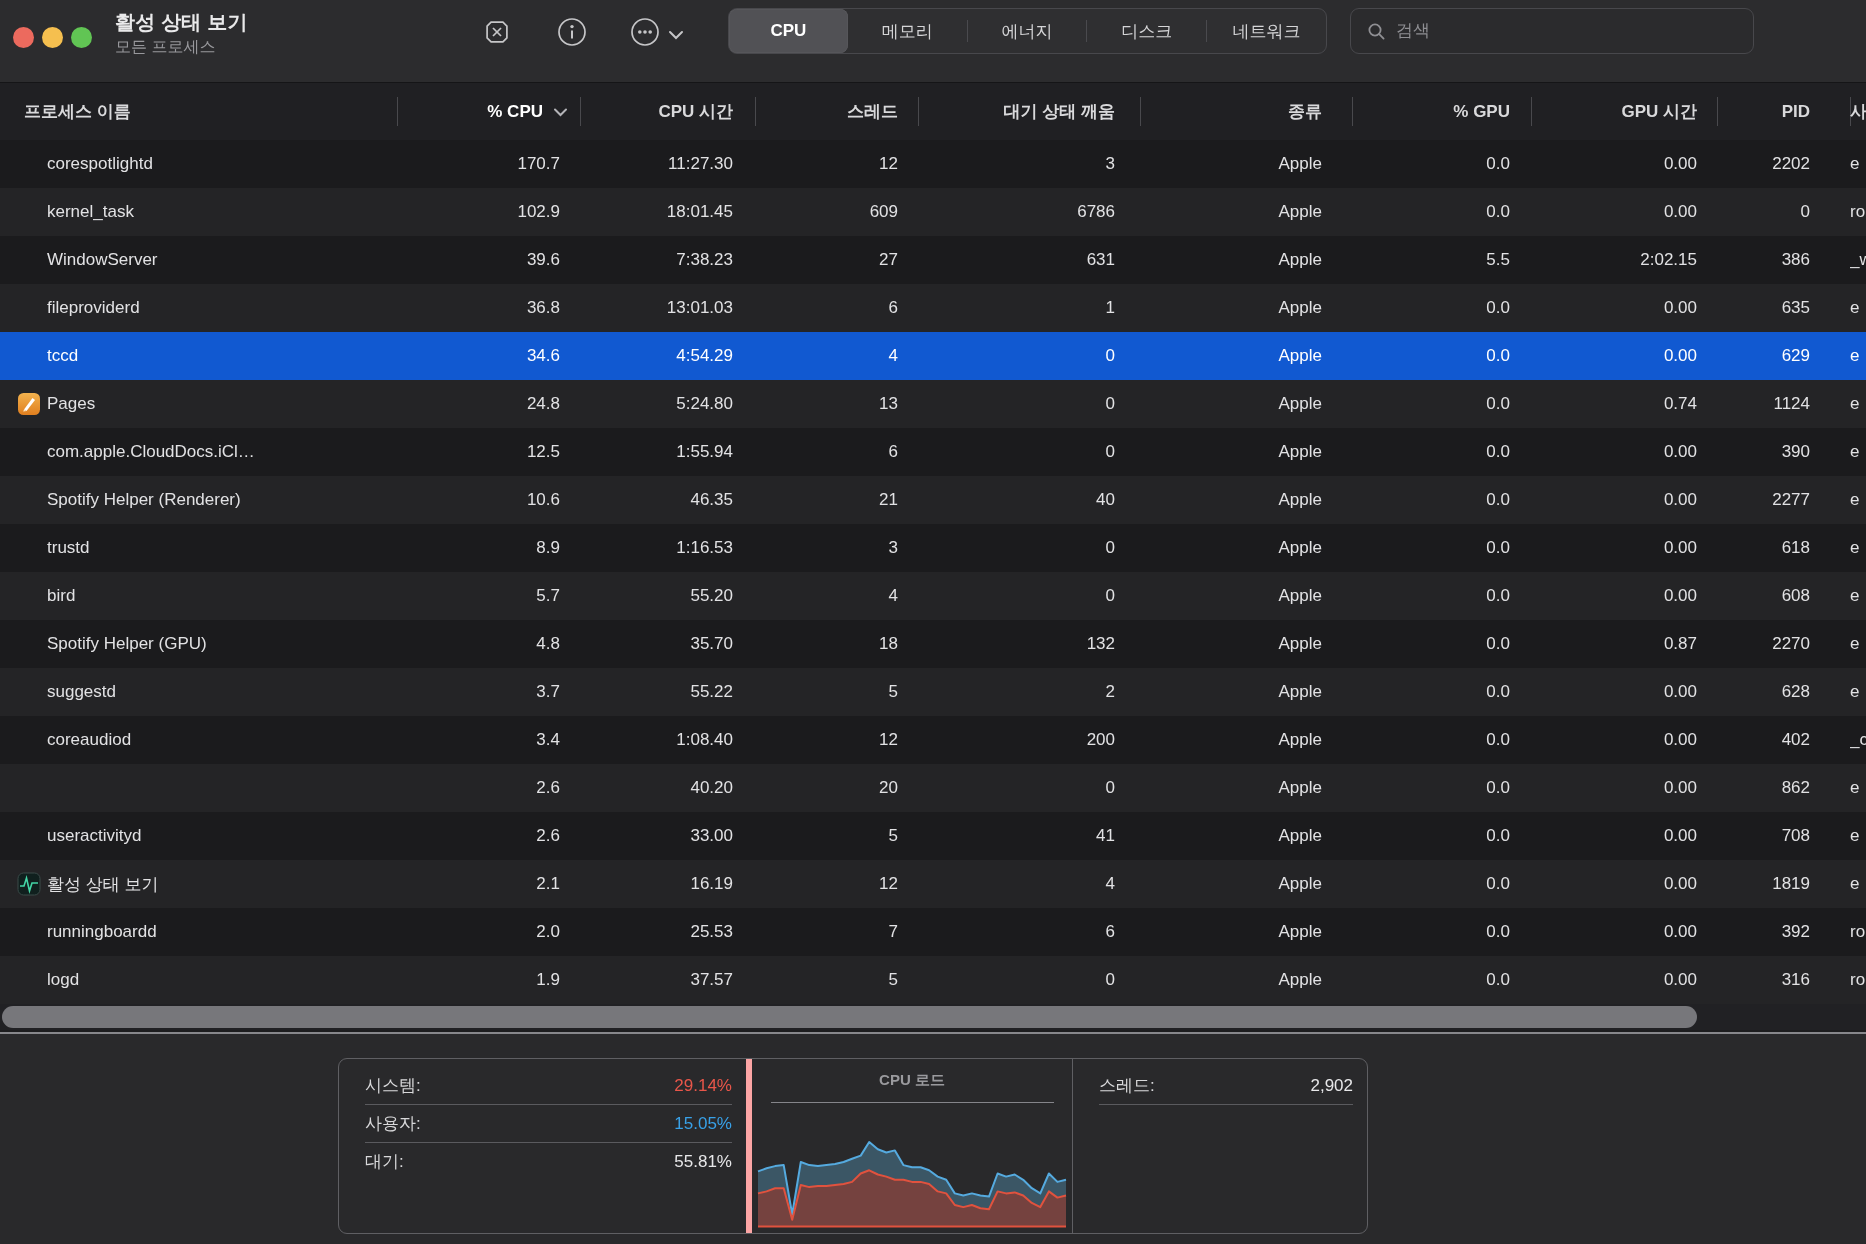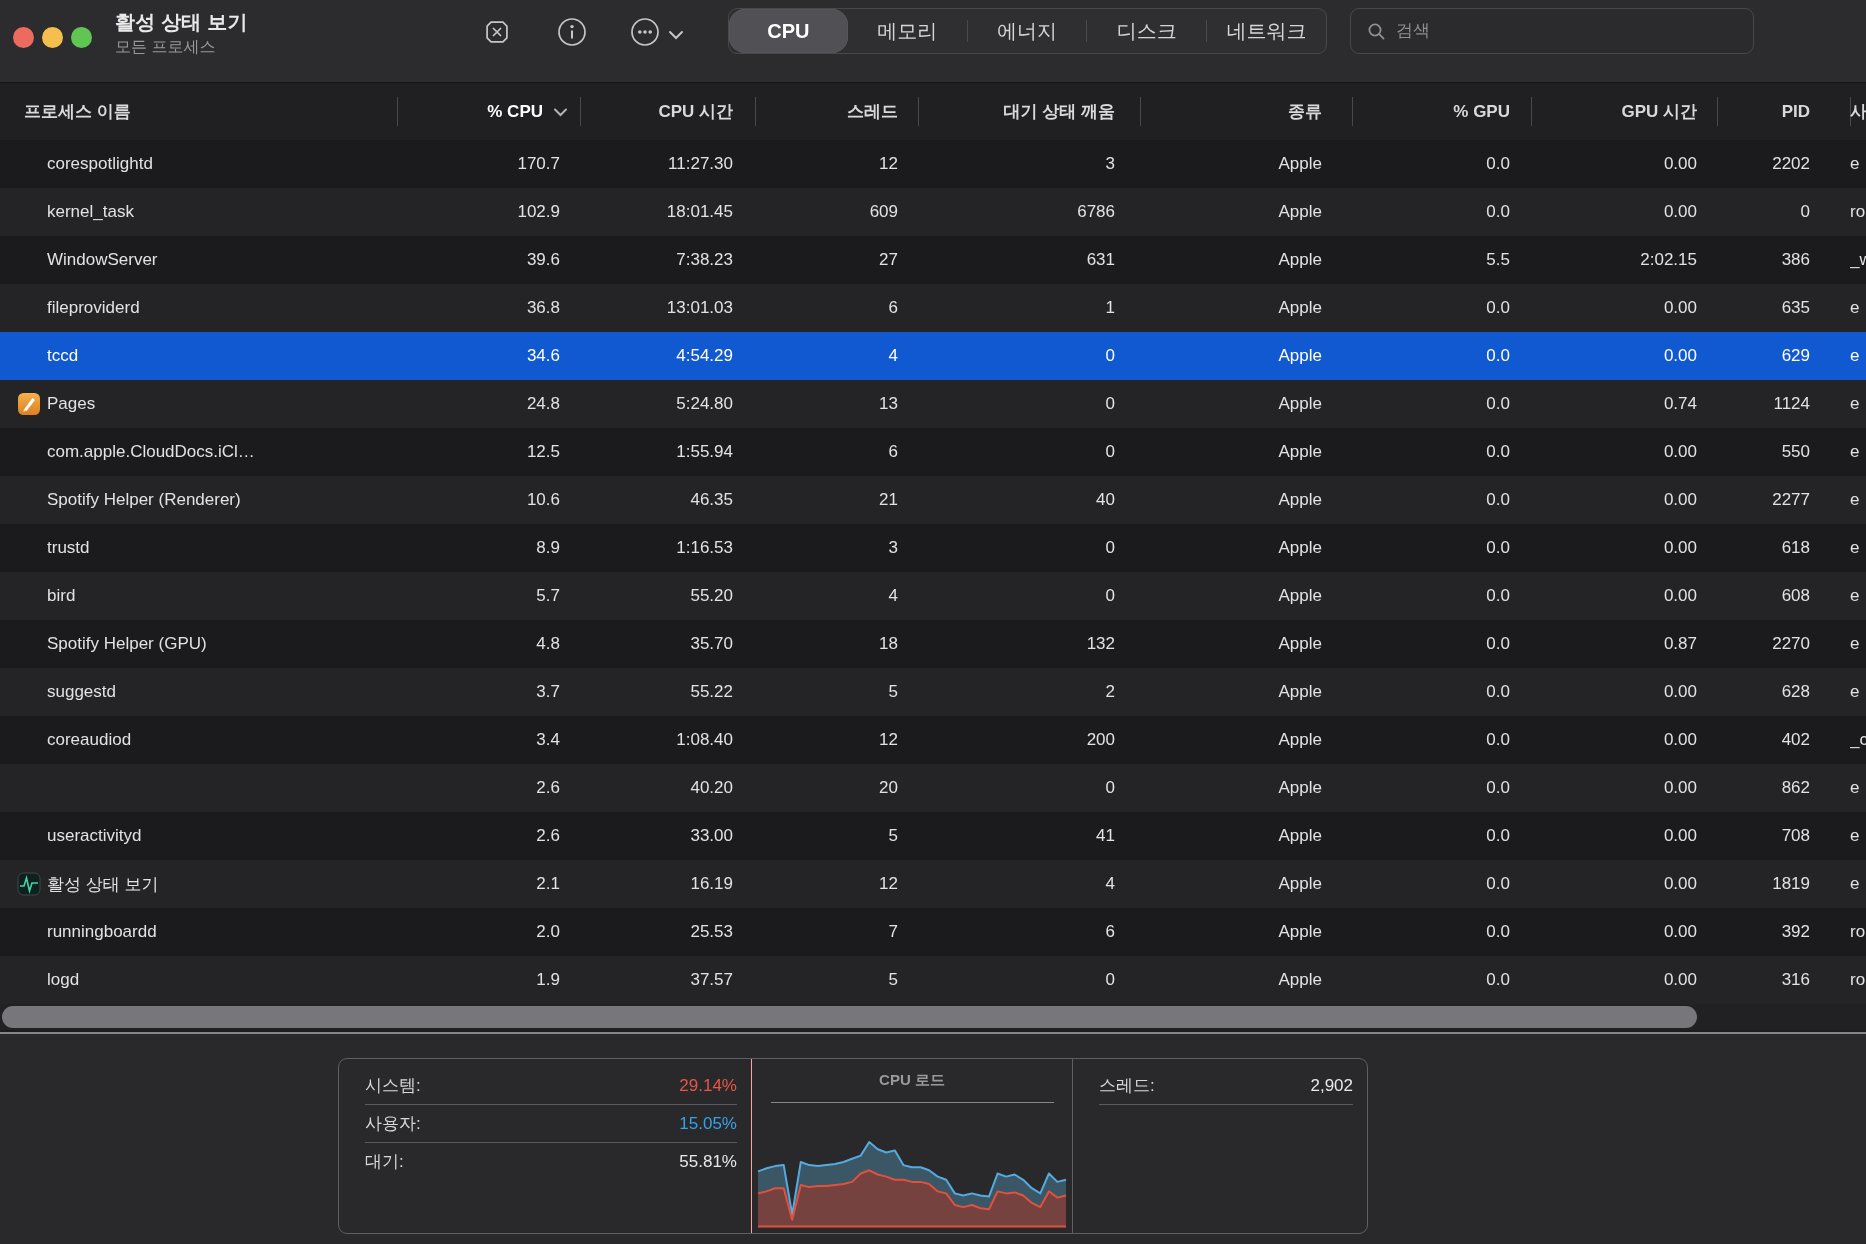--- a/index.html
+++ b/index.html
@@ -15,21 +15,21 @@
   .win-title{position:absolute;left:115px;top:9px;font-size:20px;font-weight:bold;color:#e9e9ea;letter-spacing:.2px;}
   .win-subtitle{position:absolute;left:115px;top:37px;font-size:16px;color:#98989c;}
   .tool-btn{position:absolute;top:18px;width:32px;height:32px;display:flex;align-items:center;justify-content:center;cursor:default;}
   .btn-quit{left:481px;}
   .btn-info{left:556px;}
   .btn-more{left:629px;}
   .more-chevron{position:absolute;left:668px;top:27px;}
 
   
   .tabgroup{position:absolute;left:728px;top:8px;width:599px;height:46px;border:1px solid #48484c;border-radius:9px;display:flex;align-items:stretch;box-sizing:border-box;background:#2f2f31;}
-  .tab{flex:1 1 0;display:flex;align-items:center;justify-content:center;font-size:20px;color:#d5d5d7;position:relative;border-radius:16px;}
+  .tab{flex:1 1 0;display:flex;align-items:center;justify-content:center;font-size:17px;color:#d5d5d7;position:relative;border-radius:8px;}
   .tab.selected{background:#515155;color:#ffffff;font-weight:bold;box-shadow:0 0 0 .5px #5c5c60 inset;}
   .tab-sep{width:1px;background:#4a4a4e;margin:11px 0;}
 
   
   .searchfield{position:absolute;left:1350px;top:8px;width:404px;height:46px;border:1px solid #48484c;border-radius:9px;box-sizing:border-box;background:#2b2b2d;display:flex;align-items:center;}
   .searchfield input{background:transparent;border:none;outline:none;color:#dddddd;font-size:17px;width:420px;font-family:inherit;}
   .searchfield input::placeholder{color:#8f8f93;}
   .search-glyph{margin:0 8px 0 16px;display:flex;}
 
   
@@ -53,21 +53,21 @@
 
   
   .hscroll-track{position:absolute;left:0;top:1004px;width:1866px;height:26px;background:#212124;}
   .hscroll-thumb{position:absolute;left:2px;top:2px;width:1695px;height:22px;background:#77777b;border-radius:11px;}
   .pane-divider{position:absolute;left:0;top:1032px;width:1866px;height:2px;background:#87878b;}
 
   
   .footer{position:absolute;left:0;top:1034px;width:1866px;height:210px;background:#29292b;}
   .statsbox{position:absolute;left:338px;top:24px;width:1030px;height:176px;border:1px solid #5f5f63;border-radius:9px;box-sizing:border-box;display:flex;}
   .sec{position:relative;box-sizing:border-box;}
-  .sec-left{width:413px;border-right:1px solid #fca5a5;padding:8px 14px 0 26px;}
+  .sec-left{width:413px;border-right:6px solid #fca5a5;padding:8px 14px 0 26px;}
   .sec-mid{width:321px;border-right:1px solid #5f5f63;}
   .sec-right{width:294px;padding:8px 14px 0 26px;}
   .stat-row{height:37px;display:flex;align-items:center;justify-content:space-between;border-bottom:1px solid #5a5a5e;font-size:17px;}
   .stat-row.last{border-bottom:none;}
   .sec-right .stat-row{border-bottom:1px solid #5a5a5e;}
   .stat-label{color:#d8d8da;}
   .stat-value{font-weight:500;}
   .chart-title{position:absolute;left:0;top:12px;width:100%;text-align:center;font-size:15px;font-weight:bold;color:#9a9a9e;}
   .chart-title-sep{position:absolute;left:19px;top:43px;width:283px;height:1px;background:#85858a;}
   .minichart{position:absolute;left:5px;bottom:5px;}
@@ -273,21 +273,21 @@
       </div>
       <div class="row odd" style="top: 288px;">
         <div class="cell" style="left: 0px; width: 397px; padding-left: 47px; padding-right: 0px;">com.apple.CloudDocs.iCl…</div>
         <div class="cell right" style="left: 397px; width: 183px; padding-left: 0px; padding-right: 20px;">12.5</div>
         <div class="cell right" style="left: 580px; width: 175px; padding-left: 0px; padding-right: 22px;">1:55.94</div>
         <div class="cell right" style="left: 755px; width: 163px; padding-left: 0px; padding-right: 20px;">6</div>
         <div class="cell right" style="left: 918px; width: 222px; padding-left: 0px; padding-right: 25px;">0</div>
         <div class="cell right" style="left: 1140px; width: 212px; padding-left: 0px; padding-right: 30px;">Apple</div>
         <div class="cell right" style="left: 1352px; width: 179px; padding-left: 0px; padding-right: 21px;">0.0</div>
         <div class="cell right" style="left: 1531px; width: 186px; padding-left: 0px; padding-right: 20px;">0.00</div>
-        <div class="cell right" style="left: 1717px; width: 113px; padding-left: 0px; padding-right: 20px;">550</div>
+        <div class="cell right" style="left: 1717px; width: 113px; padding-left: 0px; padding-right: 20px;">390</div>
         <div class="cell" style="left: 1850px; width: 60px; padding-left: 0px; padding-right: 0px;">e</div>
       </div>
       <div class="row even" style="top: 336px;">
         <div class="cell" style="left: 0px; width: 397px; padding-left: 47px; padding-right: 0px;">Spotify Helper (Renderer)</div>
         <div class="cell right" style="left: 397px; width: 183px; padding-left: 0px; padding-right: 20px;">10.6</div>
         <div class="cell right" style="left: 580px; width: 175px; padding-left: 0px; padding-right: 22px;">46.35</div>
         <div class="cell right" style="left: 755px; width: 163px; padding-left: 0px; padding-right: 20px;">21</div>
         <div class="cell right" style="left: 918px; width: 222px; padding-left: 0px; padding-right: 25px;">40</div>
         <div class="cell right" style="left: 1140px; width: 212px; padding-left: 0px; padding-right: 30px;">Apple</div>
         <div class="cell right" style="left: 1352px; width: 179px; padding-left: 0px; padding-right: 21px;">0.0</div>

